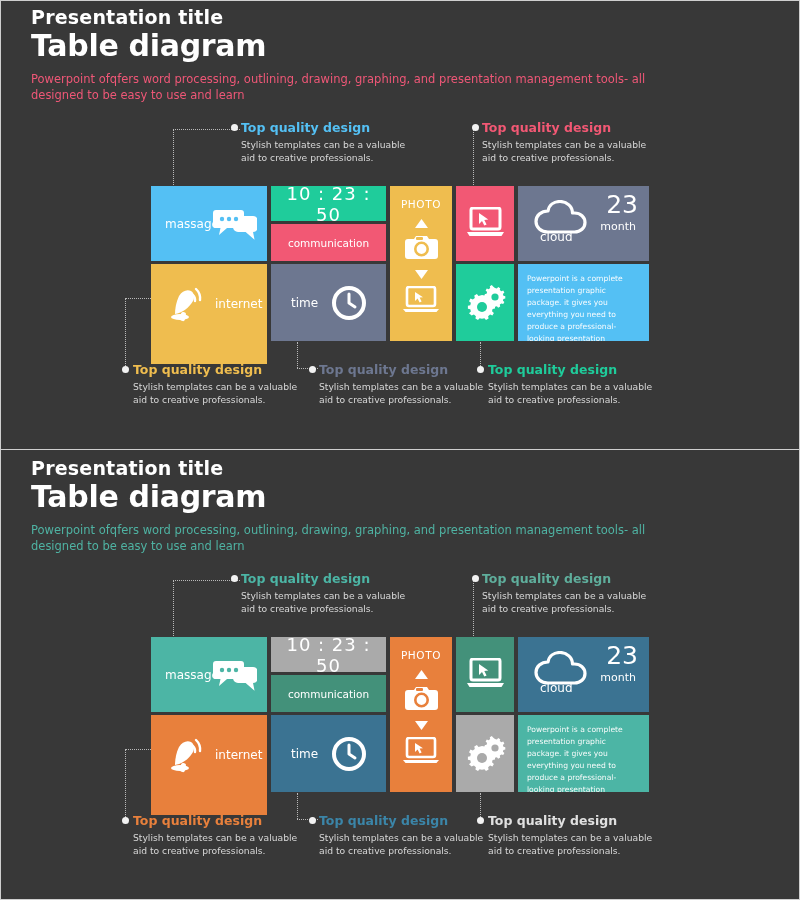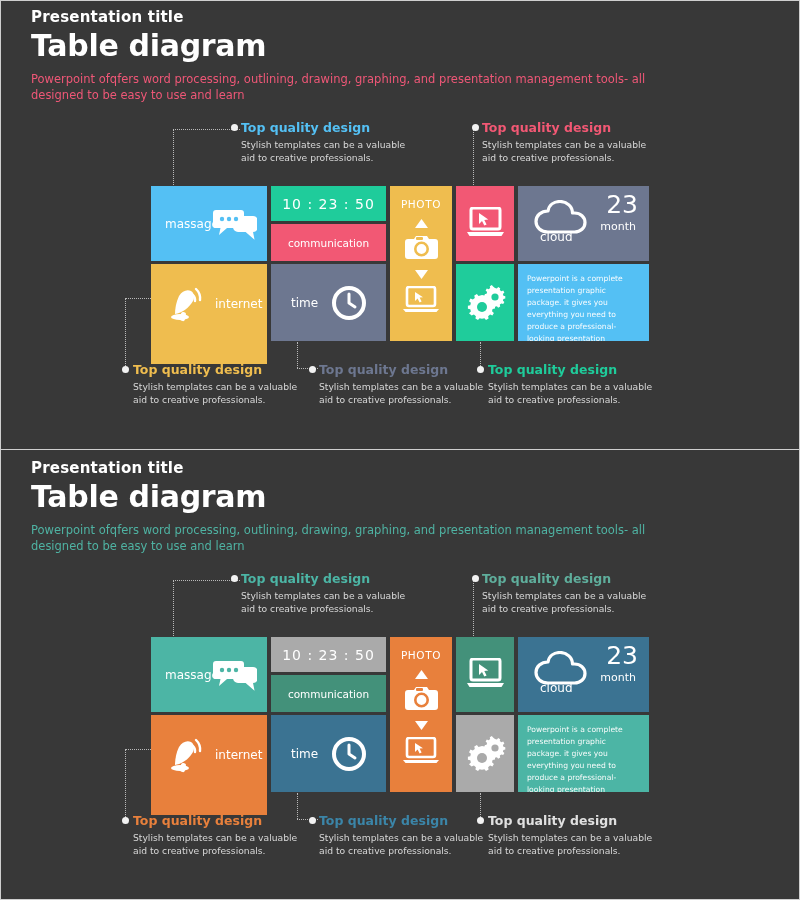--- a/index.html
+++ b/index.html
@@ -8,21 +8,21 @@
     position:relative;width:800px;height:900px;
     background:#383838;box-sizing:border-box;
     border:1px solid #cfcfcf;overflow:hidden;
   }
   .panel{position:absolute;left:0;width:800px;height:447px;}
   .panel.p1{top:0;}
   .panel.p2{top:451px;}
   .divider{position:absolute;left:0;top:448px;width:800px;height:1px;background:#cfcfcf;}
 
   .hdr{position:absolute;left:30px;top:8px;width:660px;}
-  .ptitle{font-size:15px;font-weight:bold;color:#ffffff;letter-spacing:.2px;line-height:16px;}
+  .ptitle{font-size:19px;font-weight:bold;color:#ffffff;letter-spacing:.2px;line-height:16px;}
   .bigtitle{font-size:30px;font-weight:bold;color:#ffffff;letter-spacing:-.3px;line-height:38px;margin-top:2px;}
   .subtitle{font-size:11.5px;line-height:16px;margin-top:6px;width:615px;}
 
   
   .grid{position:absolute;left:150px;top:185px;width:498px;height:155px;}
   .tile{position:absolute;box-sizing:border-box;color:#fff;overflow:hidden;}
   .tile .lbl{position:absolute;font-size:12px;color:#ffffff;white-space:nowrap;}
 
   
   .t-massage   {left:0;   top:0;   width:116px;height:75px;}
@@ -30,21 +30,21 @@
   .t-clock     {left:120px;top:0;  width:115px;height:35px;}
   .t-comm      {left:120px;top:38px;width:115px;height:37px;}
   .t-time      {left:120px;top:78px;width:115px;height:77px;}
   .t-photo     {left:239px;top:0;  width:62px; height:155px;}
   .t-laptop    {left:305px;top:0;  width:58px; height:75px;}
   .t-gears     {left:305px;top:78px;width:58px; height:77px;}
   .t-cloud     {left:367px;top:0;  width:131px;height:75px;}
   .t-desc      {left:367px;top:78px;width:131px;height:77px;}
 
   .clocktxt{position:absolute;left:0;right:0;top:50%;transform:translateY(-50%);
-            text-align:center;font-size:14px;letter-spacing:1px;color:#fff;}
+            text-align:center;font-size:18px;letter-spacing:1px;color:#fff;}
   .commtxt{position:absolute;left:0;right:0;top:50%;transform:translateY(-50%);
            text-align:center;font-size:10.5px;color:#fff;}
   .desctxt{position:absolute;left:9px;top:9px;right:7px;font-size:7.6px;line-height:12px;color:#ffffff;opacity:.95;}
   .photolbl{position:absolute;left:0;right:0;top:12px;text-align:center;font-size:10.5px;letter-spacing:.6px;color:#fff;}
   .cloudlbl{position:absolute;left:22px;top:44px;font-size:12px;color:#fff;}
   .num23{position:absolute;right:11px;top:6px;font-size:25px;line-height:26px;color:#fff;}
   .monthlbl{position:absolute;right:13px;top:34px;font-size:11px;color:#fff;}
 
   svg{display:block;}
   .svgpos{position:absolute;}

